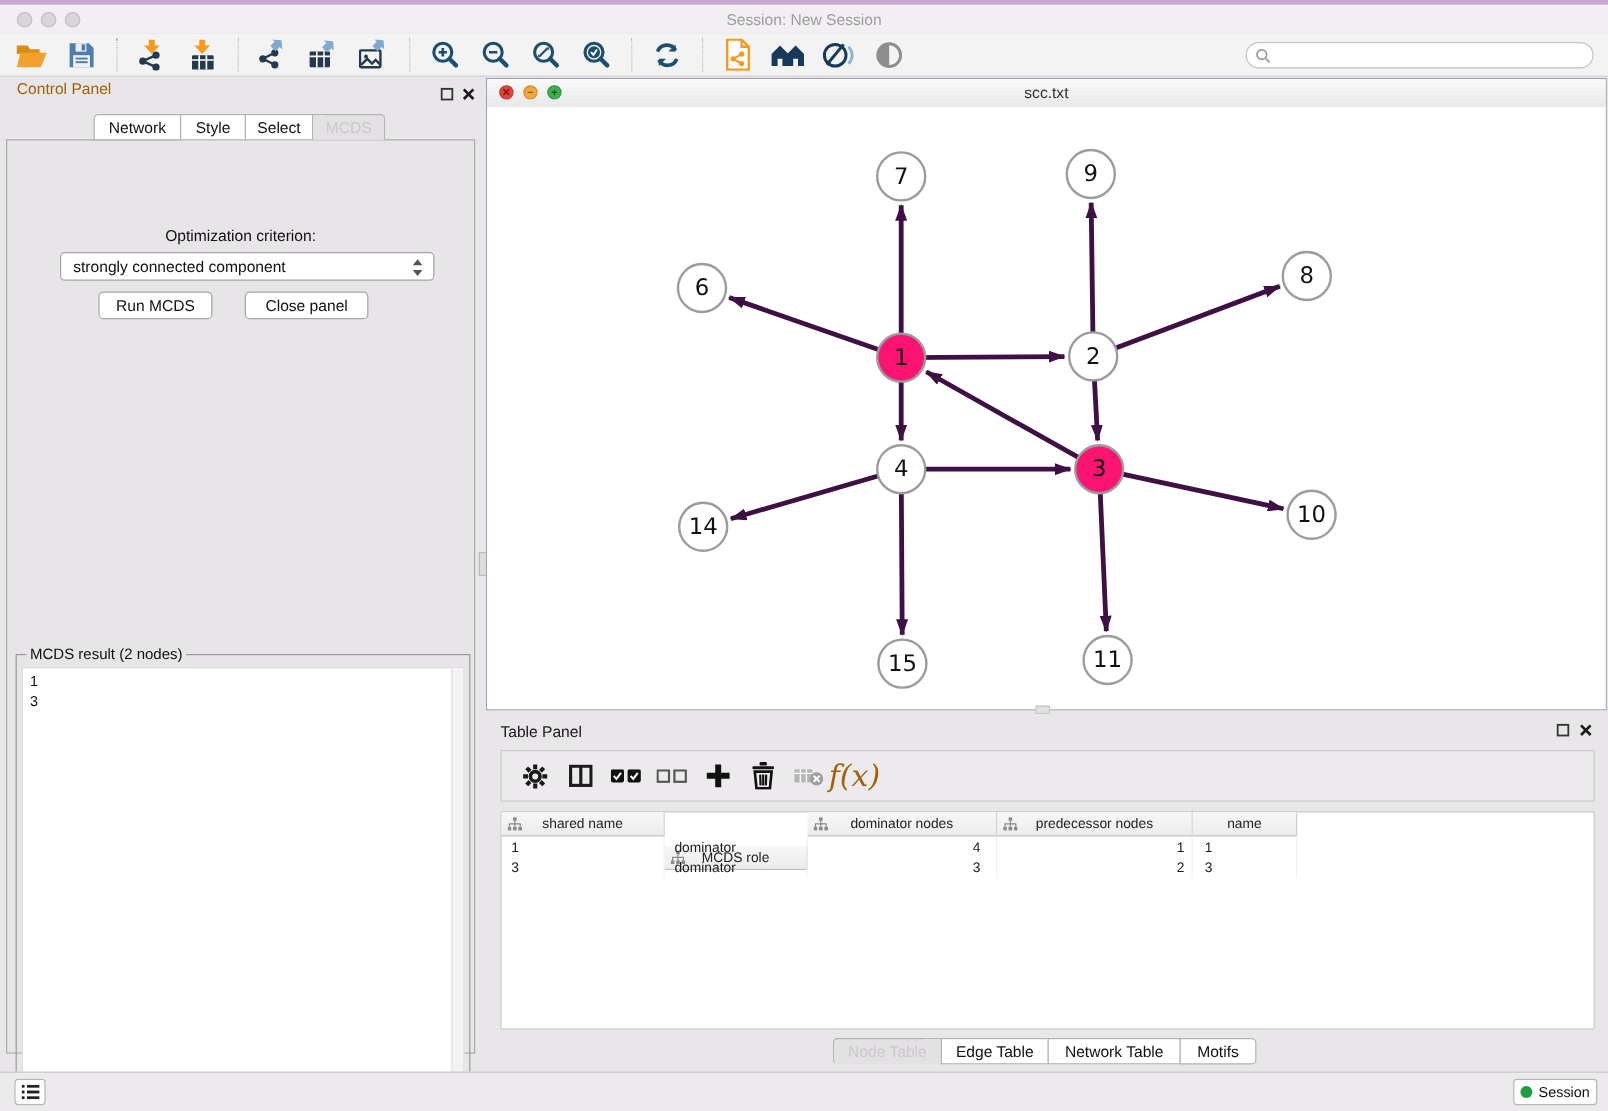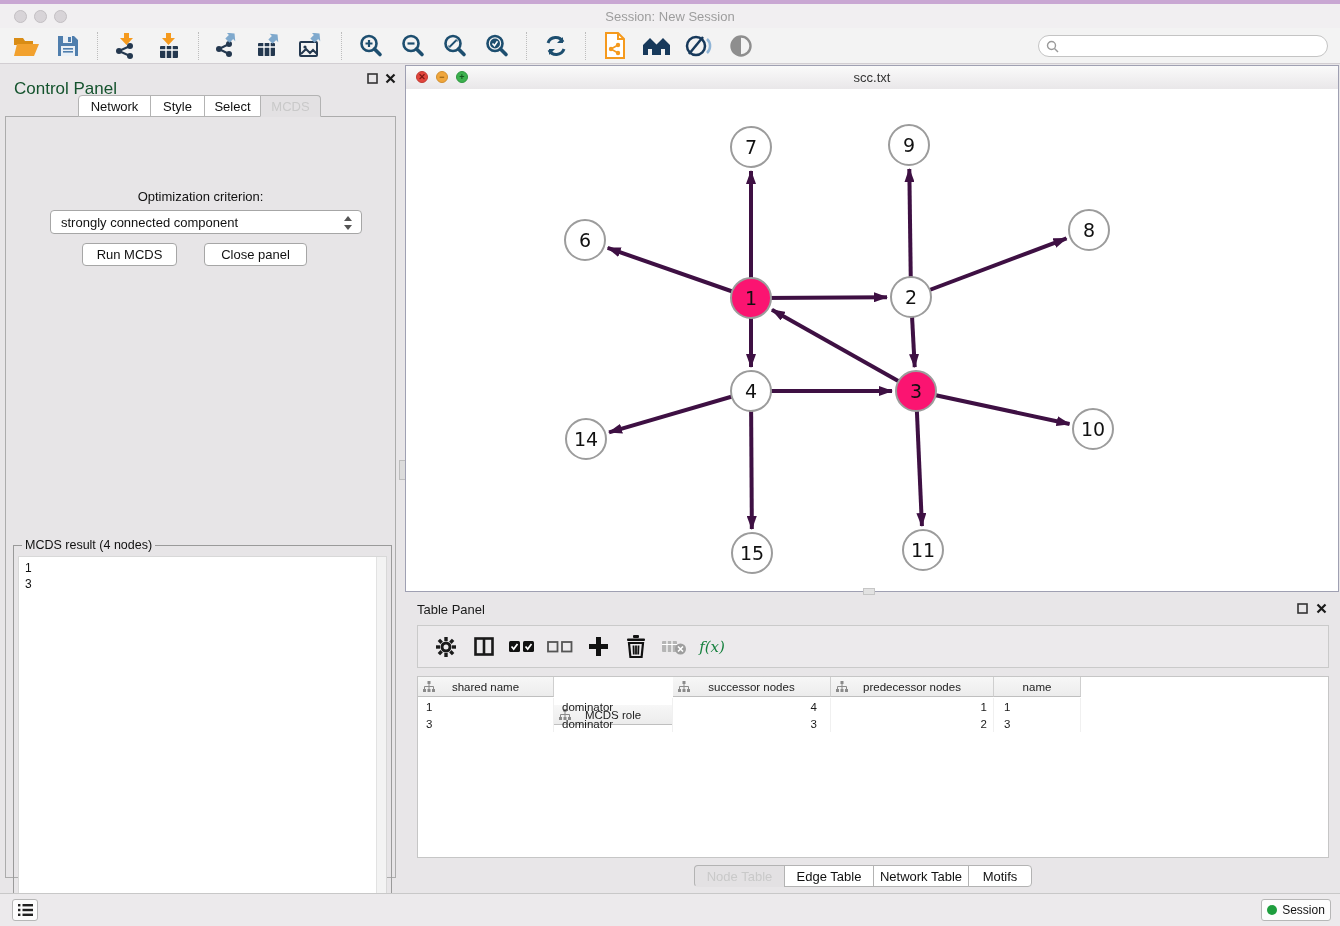--- a/index.html
+++ b/index.html
@@ -17,21 +17,21 @@
   .main-toolbar{position:absolute;left:0;top:28px;width:1340px;height:36px;background:#F3F3F3;
                 border-bottom:1px solid #D2CED2;display:flex;align-items:center;padding-left:5px;box-sizing:border-box;}
   .tb-btn{width:34px;height:32px;display:flex;align-items:center;justify-content:center;flex:0 0 auto;margin:0 4px;}
   .tb-sep{width:0;height:28px;border-left:1px dotted #BDBDBD;margin:0 8px;flex:0 0 auto;}
   .search-wrap{position:absolute;right:12px;top:7px;width:290px;height:22px;background:#fff;
                border:1px solid #C4C4C4;border-radius:12px;display:flex;align-items:center;padding-left:7px;box-sizing:border-box;}
   .search-wrap input{border:none;outline:none;flex:1;height:16px;font-size:12px;background:transparent;margin-left:4px;}
   
   .control-panel{position:absolute;left:0;top:64px;width:402px;height:829px;}
   .cp-header{position:absolute;left:0;top:0;width:100%;height:30px;}
-  .cp-title{position:absolute;left:14px;top:15px;font-size:17px;color:#14532d;}
+  .cp-title{position:absolute;left:14px;top:2px;font-size:13px;color:#a16207;}
   .panel-ico{position:absolute;top:9px;cursor:default;}
   .cp-body{position:absolute;left:5px;top:52px;width:391px;height:762px;background:#E7E5E7;
            border:1px solid #ACACAC;box-sizing:border-box;}
   .tab-row{position:absolute;left:78px;top:31px;height:22px;display:flex;z-index:3;}
   .tab{height:22px;box-sizing:border-box;border:1px solid #B3B3B3;background:#fff;color:#111;
        font-size:13px;display:flex;align-items:center;justify-content:center;margin-left:-1px;}
   .tab:first-child{border-radius:4px 0 0 0;margin-left:0;}
   .tab:last-child{border-radius:0 4px 0 0;}
   .tab.disabled{background:#E3E1E3;color:#C9C9C9;border-bottom-color:#E3E1E3;}
   .opt-label{position:absolute;left:0;top:72px;width:100%;text-align:center;font-size:13px;color:#111;}
@@ -61,21 +61,21 @@
   .gnode{position:absolute;width:42px;height:42px;border-radius:50%;box-sizing:border-box;border:2.5px solid #9C9C9C;
          display:flex;align-items:center;justify-content:center;font-family:"DejaVu Sans",sans-serif;
          font-size:19px;color:#111;background:#fff;}
   .h-splitter{position:absolute;left:863px;top:588px;width:12px;height:7px;background:#E2E2E2;border:1px solid #C6C6C6;box-sizing:border-box;}
   
   .table-panel{position:absolute;left:405px;top:595px;width:935px;height:295px;}
   .tp-title{position:absolute;left:12px;top:7px;font-size:13px;color:#1a1a1a;}
   .tp-toolbar{position:absolute;left:12px;top:30px;width:912px;height:43px;background:#ECEAEC;
               border:1px solid #CACACA;box-sizing:border-box;display:flex;align-items:center;padding-left:10px;}
   .tp-ico{width:36px;height:36px;display:flex;align-items:center;justify-content:center;margin-right:2px;}
-  .fx{font-family:"DejaVu Serif",serif;font-style:italic;font-size:15px;color:#15803d;}
+  .fx{font-family:"DejaVu Serif",serif;font-style:italic;font-size:25px;color:#a16207;}
   .node-table{position:absolute;left:12px;top:81px;width:912px;height:182px;background:#fff;border:1px solid #C6C6C6;box-sizing:border-box;}
   .nt-header{position:absolute;left:0;top:0;height:20px;display:flex;}
   .th{position:relative;height:20px;box-sizing:border-box;background:linear-gradient(#F7F7F7,#ECECEC);
       border-right:1px solid #CFCFCF;border-bottom:1px solid #BFBFBF;display:flex;align-items:center;justify-content:center;
       font-size:11.5px;color:#222;}
   .th .col-ico{position:absolute;left:5px;top:4px;}
   .nt-row{position:absolute;left:0;height:17px;display:flex;font-size:11.5px;color:#1a1a1a;}
   .td{height:17px;box-sizing:border-box;display:flex;align-items:center;border-right:1px solid #F0F0F0;}
   .tp-tabs{position:absolute;left:289px;top:270px;display:flex;}
   .tp-tabs .tab{border-radius:0;}
@@ -270,21 +270,21 @@
         <span>strongly connected component</span>
         <span class="chev"></span>
       </div>
       <div class="cp-btn" style="left:76px;width:95px">
           <span>Run MCDS</span>
         </div>
       <div class="cp-btn" style="left:198px;width:103px">
           <span>Close panel</span>
         </div>
       <div class="result-group">
-        <span class="result-legend">MCDS result (4 nodes)</span>
+        <span class="result-legend">MCDS result (2 nodes)</span>
         <div class="result-area">
           <div class="result-lines" id="result-lines">
               <div>1</div>
               <div>3</div>
             </div>
           <div class="result-scroll"></div>
         </div>
       </div>
     </div>
   </div>
@@ -425,21 +425,21 @@
           <div class="th" style="width: 158px;">
             <svg class="col-ico" width="12" height="12" viewBox="0 0 12 12">
               <g fill="#8A8A8A">
                 <rect x="4.5" y="0" width="3" height="3"></rect>
                 <rect x="0" y="8" width="3" height="3"></rect>
                 <rect x="4.5" y="8" width="3" height="3"></rect>
                 <rect x="9" y="8" width="3" height="3"></rect>
               </g>
               <path d="M6 3 V5.5 M1.5 8 V5.5 H10.5 V8 M6 5.5 V8" stroke="#8A8A8A" stroke-width="1" fill="none"></path>
             </svg>
-            <span>successor nodes</span>
+            <span>dominator nodes</span>
           </div>
           <div class="th" style="width: 163px;">
             <svg class="col-ico" width="12" height="12" viewBox="0 0 12 12">
               <g fill="#8A8A8A">
                 <rect x="4.5" y="0" width="3" height="3"></rect>
                 <rect x="0" y="8" width="3" height="3"></rect>
                 <rect x="4.5" y="8" width="3" height="3"></rect>
                 <rect x="9" y="8" width="3" height="3"></rect>
               </g>
               <path d="M6 3 V5.5 M1.5 8 V5.5 H10.5 V8 M6 5.5 V8" stroke="#8A8A8A" stroke-width="1" fill="none"></path>
@@ -468,21 +468,21 @@
         </div>
     </div>
 
     <div class="tp-tabs">
       <div class="tab disabled" style="width:91px">
           <span>Node Table</span>
         </div>
       <div class="tab" style="width:90px">
           <span>Edge Table</span>
         </div>
-      <div class="tab" style="width:96px">
+      <div class="tab" style="width:111px">
           <span>Network Table</span>
         </div>
       <div class="tab" style="width:64px">
           <span>Motifs</span>
         </div>
     </div>
   </div>
 
   <div class="status-bar">
     <div class="sb-left-btn">

